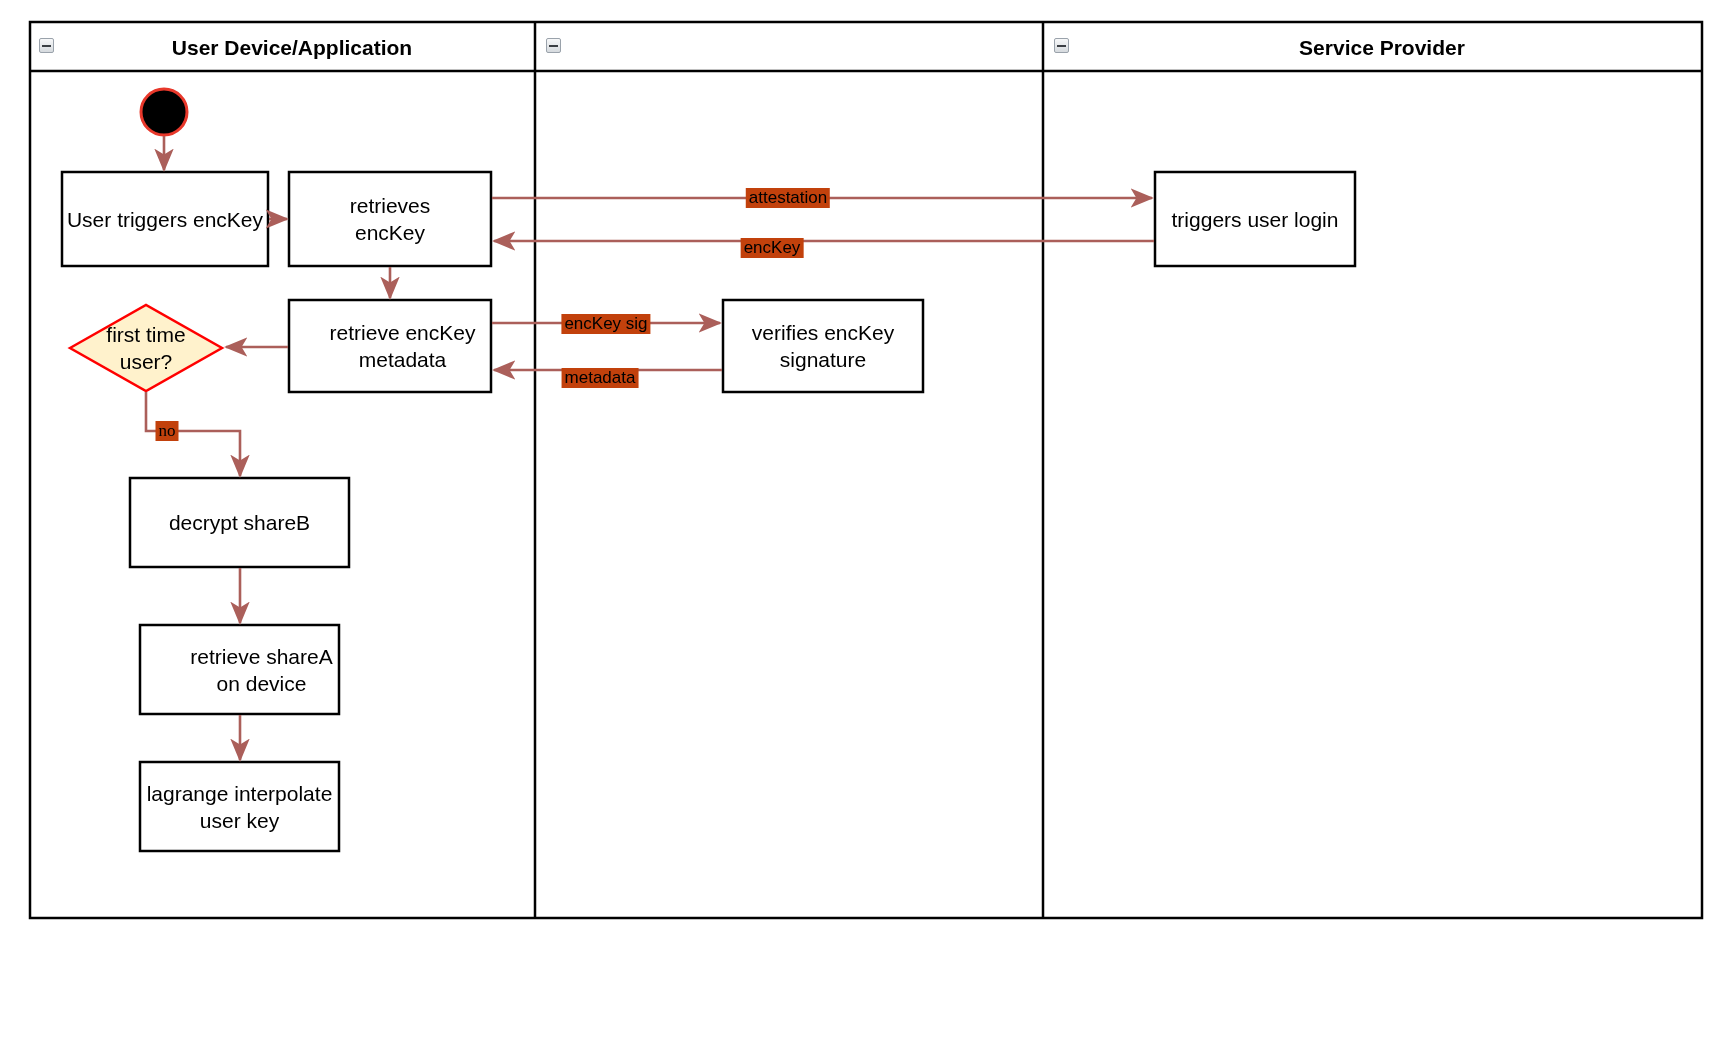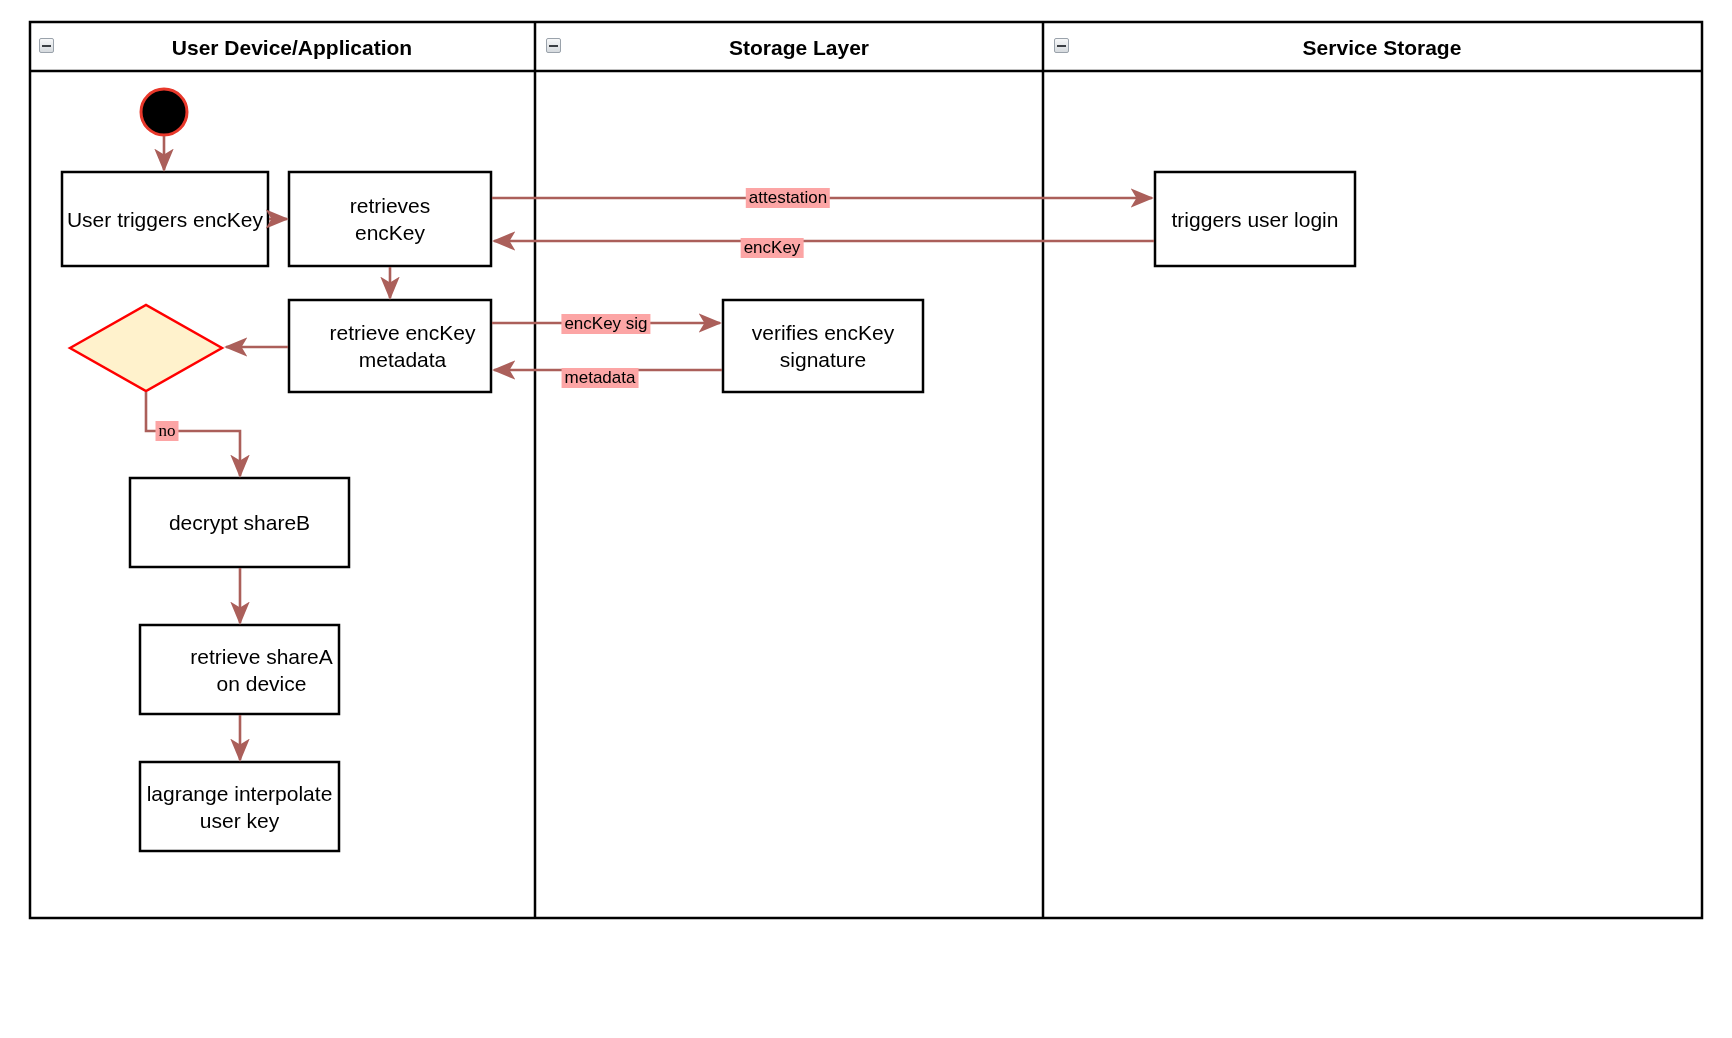--- a/index.html
+++ b/index.html
@@ -58,21 +58,21 @@
     font-size: 21px;
     line-height: 27px;
     color: #000000;
     pointer-events: none;
     box-sizing: border-box;
   }
   .edge-label {
     position: absolute;
     font-size: 17px;
     color: #000000;
-    background: #fca5a5;
+    background: #c2410c;
     padding: 0 3px;
     white-space: nowrap;
     text-align: center;
     transform: translate(-50%, -50%);
   }
 </style>
 </head>
 <body>
 
 <div id="canvas">
@@ -141,35 +141,35 @@
       <path d="M240,568 L240,623" marker-end="url(#arrow)"></path>
 
       <path d="M240,715 L240,760" marker-end="url(#arrow)"></path>
     </g>
   </svg>
 
   <div class="collapse-icon" style="left:39px; top:38px;"></div>
   <div class="lane-title" style="left:62px; top:36px; width:460px;">User Device/Application</div>
 
   <div class="collapse-icon" style="left:546px; top:38px;"></div>
-  <div class="lane-title" style="left:569px; top:36px; width:460px;">Storage Layer</div>
 
   <div class="collapse-icon" style="left:1054px; top:38px;"></div>
-  <div class="lane-title" style="left:1077px; top:36px; width:610px;">Service Storage</div>
+  <div class="lane-title" style="left:1077px; top:36px; width:610px;">Service Provider</div>
 
   <div class="node-label" style="left:62px; top:172px; width:206px; height:94px;">User triggers encKey</div>
 
   <div class="node-label" style="left:289px; top:172px; width:202px; height:94px;">retrieves<br>encKey</div>
 
   <div class="node-label" style="left:1155px; top:172px; width:200px; height:94px;">triggers user login</div>
 
   <div class="node-label" style="left:289px; top:300px; width:202px; height:92px;padding-left:25px;">retrieve encKey<br>metadata</div>
 
   <div class="node-label" style="left:723px; top:300px; width:200px; height:92px;">verifies encKey<br>signature</div>
 
+  <div class="node-label" style="left:76px; top:305px; width:140px; height:86px;">first time<br>user?</div>
 
   <div class="node-label" style="left:130px; top:478px; width:219px; height:89px;">decrypt shareB</div>
 
   <div class="node-label" style="left:140px; top:625px; width:199px; height:89px;padding-left:44px;">retrieve shareA<br>on device</div>
 
   <div class="node-label" style="left:140px; top:762px; width:199px; height:89px;">lagrange interpolate<br>user key</div>
 
   <div class="edge-label" style="left:788px; top:198px;">attestation</div>
 
   <div class="edge-label" style="left:772px; top:248px;">encKey</div>

